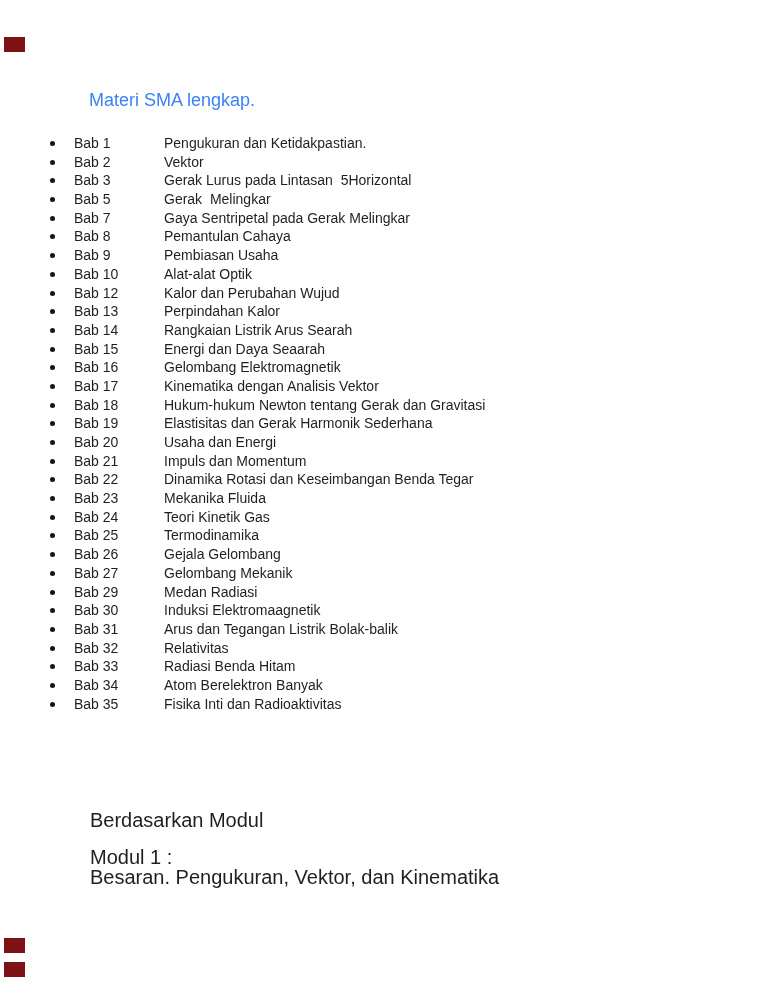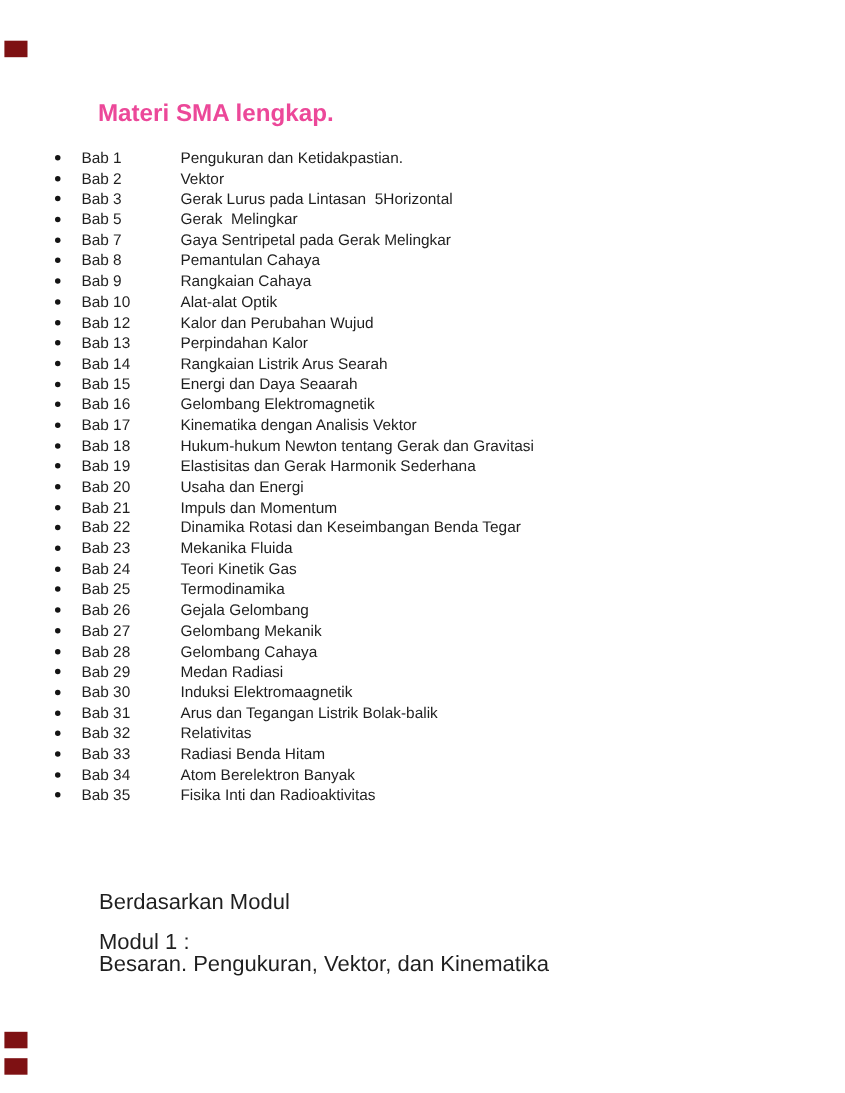--- a/index.html
+++ b/index.html
@@ -19,24 +19,24 @@
   .page {
     position: absolute;
     inset: 0;
     background: #ffffff;
   }
   .doc-title {
     position: absolute;
     left: 89px;
     top: 90px;
     margin: 0;
-    font-size: 22px;
-    font-weight: 700;
+    font-size: 18px;
+    font-weight: 400;
     line-height: 1.15;
-    color: #ec4899;
+    color: #3b82f6;
     white-space: pre;
   }
   .chapter-list {
     position: absolute;
     left: 0;
     top: 134px;
     margin: 0;
     padding: 0;
     list-style: none;
     width: 768px;
@@ -131,21 +131,21 @@
 
   <li class="chapter-row">
     <span class="bullet"></span>
     <span class="chapter-label">Bab 8</span>
     <span class="chapter-title">Pemantulan Cahaya</span>
   </li>
 
   <li class="chapter-row">
     <span class="bullet"></span>
     <span class="chapter-label">Bab 9</span>
-    <span class="chapter-title">Rangkaian Cahaya</span>
+    <span class="chapter-title">Pembiasan Usaha</span>
   </li>
 
   <li class="chapter-row">
     <span class="bullet"></span>
     <span class="chapter-label">Bab 10</span>
     <span class="chapter-title">Alat-alat Optik</span>
   </li>
 
 
   <li class="chapter-row">
@@ -237,25 +237,20 @@
     <span class="chapter-label">Bab 26</span>
     <span class="chapter-title">Gejala Gelombang</span>
   </li>
 
   <li class="chapter-row">
     <span class="bullet"></span>
     <span class="chapter-label">Bab 27</span>
     <span class="chapter-title">Gelombang Mekanik</span>
   </li>
 
-  <li class="chapter-row">
-    <span class="bullet"></span>
-    <span class="chapter-label">Bab 28</span>
-    <span class="chapter-title">Gelombang Cahaya</span>
-  </li>
 
   <li class="chapter-row">
     <span class="bullet"></span>
     <span class="chapter-label">Bab 29</span>
     <span class="chapter-title">Medan Radiasi</span>
   </li>
 
   <li class="chapter-row">
     <span class="bullet"></span>
     <span class="chapter-label">Bab 30</span>

